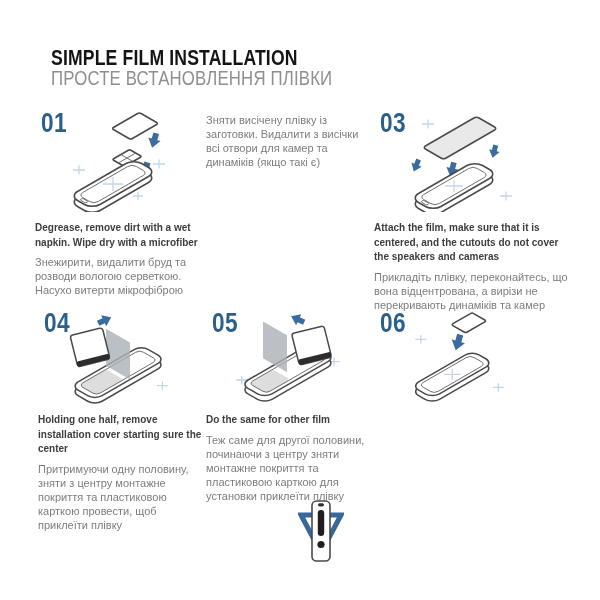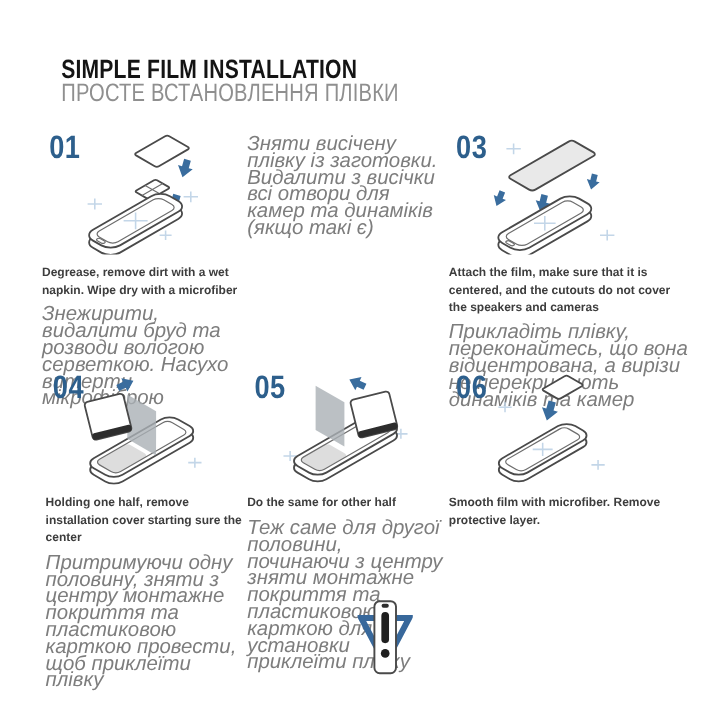--- a/index.html
+++ b/index.html
@@ -20,21 +20,21 @@
   .s3{left:374px;top:108px;width:200px}
   .s4{left:38px;top:308px;width:164px}
   .s5{left:206px;top:308px;width:168px}
   .s6{left:374px;top:308px;width:200px}
   .step-top{position:relative;height:104px}
   .row2 .step-top{height:96px}
   .step-num{position:absolute;left:6px;top:0;font-size:27px;font-weight:bold;color:#2d5f8c;
     transform:scaleX(.84);transform-origin:left top;letter-spacing:.5px;z-index:2}
   .illus{position:absolute;left:8px;top:0}
   .en{font-size:10px;line-height:14.5px;font-weight:bold;color:#3d3d3d;margin-top:9px}
-  .uk{font-size:17px;line-height:14px;font-style:italic;color:#7d7d7d;margin-top:5px}
+  .uk{font-size:11px;line-height:14px;color:#7d7d7d;margin-top:5px}
 
   
   .ln{stroke:#4a4a4a;stroke-width:1.5;vector-effect:non-scaling-stroke}
   .ln2{stroke:#6e6e6e;stroke-width:1;vector-effect:non-scaling-stroke;fill:none}
   .f-white{fill:#ffffff}
   .f-gray{fill:#e9e9e9}
   .f-gray2{fill:#efefef}
   .arrow{fill:#3a6d9e}
   .spk{stroke:#c3d6e8;stroke-width:1.3;fill:none;vector-effect:non-scaling-stroke}
   .plane{fill:#aab0b5;opacity:.8}
@@ -182,21 +182,21 @@
           </g>
         </g>
         <path class="plane" d="M 47 54.5 L 73 69.5 L 73 29.5 L 47 14.5 Z"></path>
         <g transform="translate(100,42) rotate(-14)">
           <rect class="ln f-white" x="-18" y="-19" width="36" height="35" rx="3"></rect>
           <rect class="stripe" x="-18" y="10" width="36" height="6" rx="2"></rect>
         </g>
         <use href="#arr" class="arrow" transform="translate(84,12) rotate(115) scale(.6)"></use>
       </svg>
     </div>
-    <p class="en">Do the same for other half</p>
+    <p class="en">Do the same for other film</p>
     <p class="uk">Теж саме для другої половини, починаючи з центру зняти монтажне покриття та пластиковою карткою для установки приклеїти плівку</p>
   </div>
 
   <div class="step s6 row2">
     <div class="step-top">
       <div class="step-num">06</div>
       <svg class="illus" width="146" height="96" viewBox="0 0 146 104">
         <path class="spk" d="M30 34 H42 M36 29.5 V38.5 M114 86 H126 M120 81.5 V90.5"></path>
         <g transform="translate(88,16)">
           <g transform="matrix(0.866,-0.5,0.866,0.5,0,0)">
@@ -211,21 +211,20 @@
               </g>
             </g>
           <g transform="matrix(0.866,-0.5,0.866,0.5,0,0)">
             <rect class="ln f-white" x="-38" y="-13" width="76" height="26" rx="9"></rect>
             <rect class="ln2" x="-32" y="-9.5" width="64" height="19" rx="5" fill="#dfdfdf"></rect>
           </g>
           <path class="spk" d="M -9 0 H 9 M 0 -6 V 6"></path>
         </g>
       </svg>
     </div>
-    <p class="en">Smooth film with microfiber. Remove protective layer.</p>
   </div>
 
   <div class="notice">
     <svg class="notice-icon" width="46" height="66" viewBox="0 0 46 66">
       <path d="M 3 15 L 43 15 L 23 53 Z" fill="none" stroke="#38689b" stroke-width="5" stroke-linejoin="miter"></path>
       <rect x="14" y="1" width="18" height="60" rx="4.5" fill="#ffffff" stroke="#4a4a4a" stroke-width="1.6"></rect>
       <rect x="20" y="3.2" width="6" height="3.2" rx="1.6" fill="#2d2d2d"></rect>
       <rect x="19.8" y="10" width="6.4" height="26" rx="3.2" fill="#1f1f1f"></rect>
       <circle cx="23" cy="44.5" r="3.6" fill="#1f1f1f"></circle>
     </svg>

